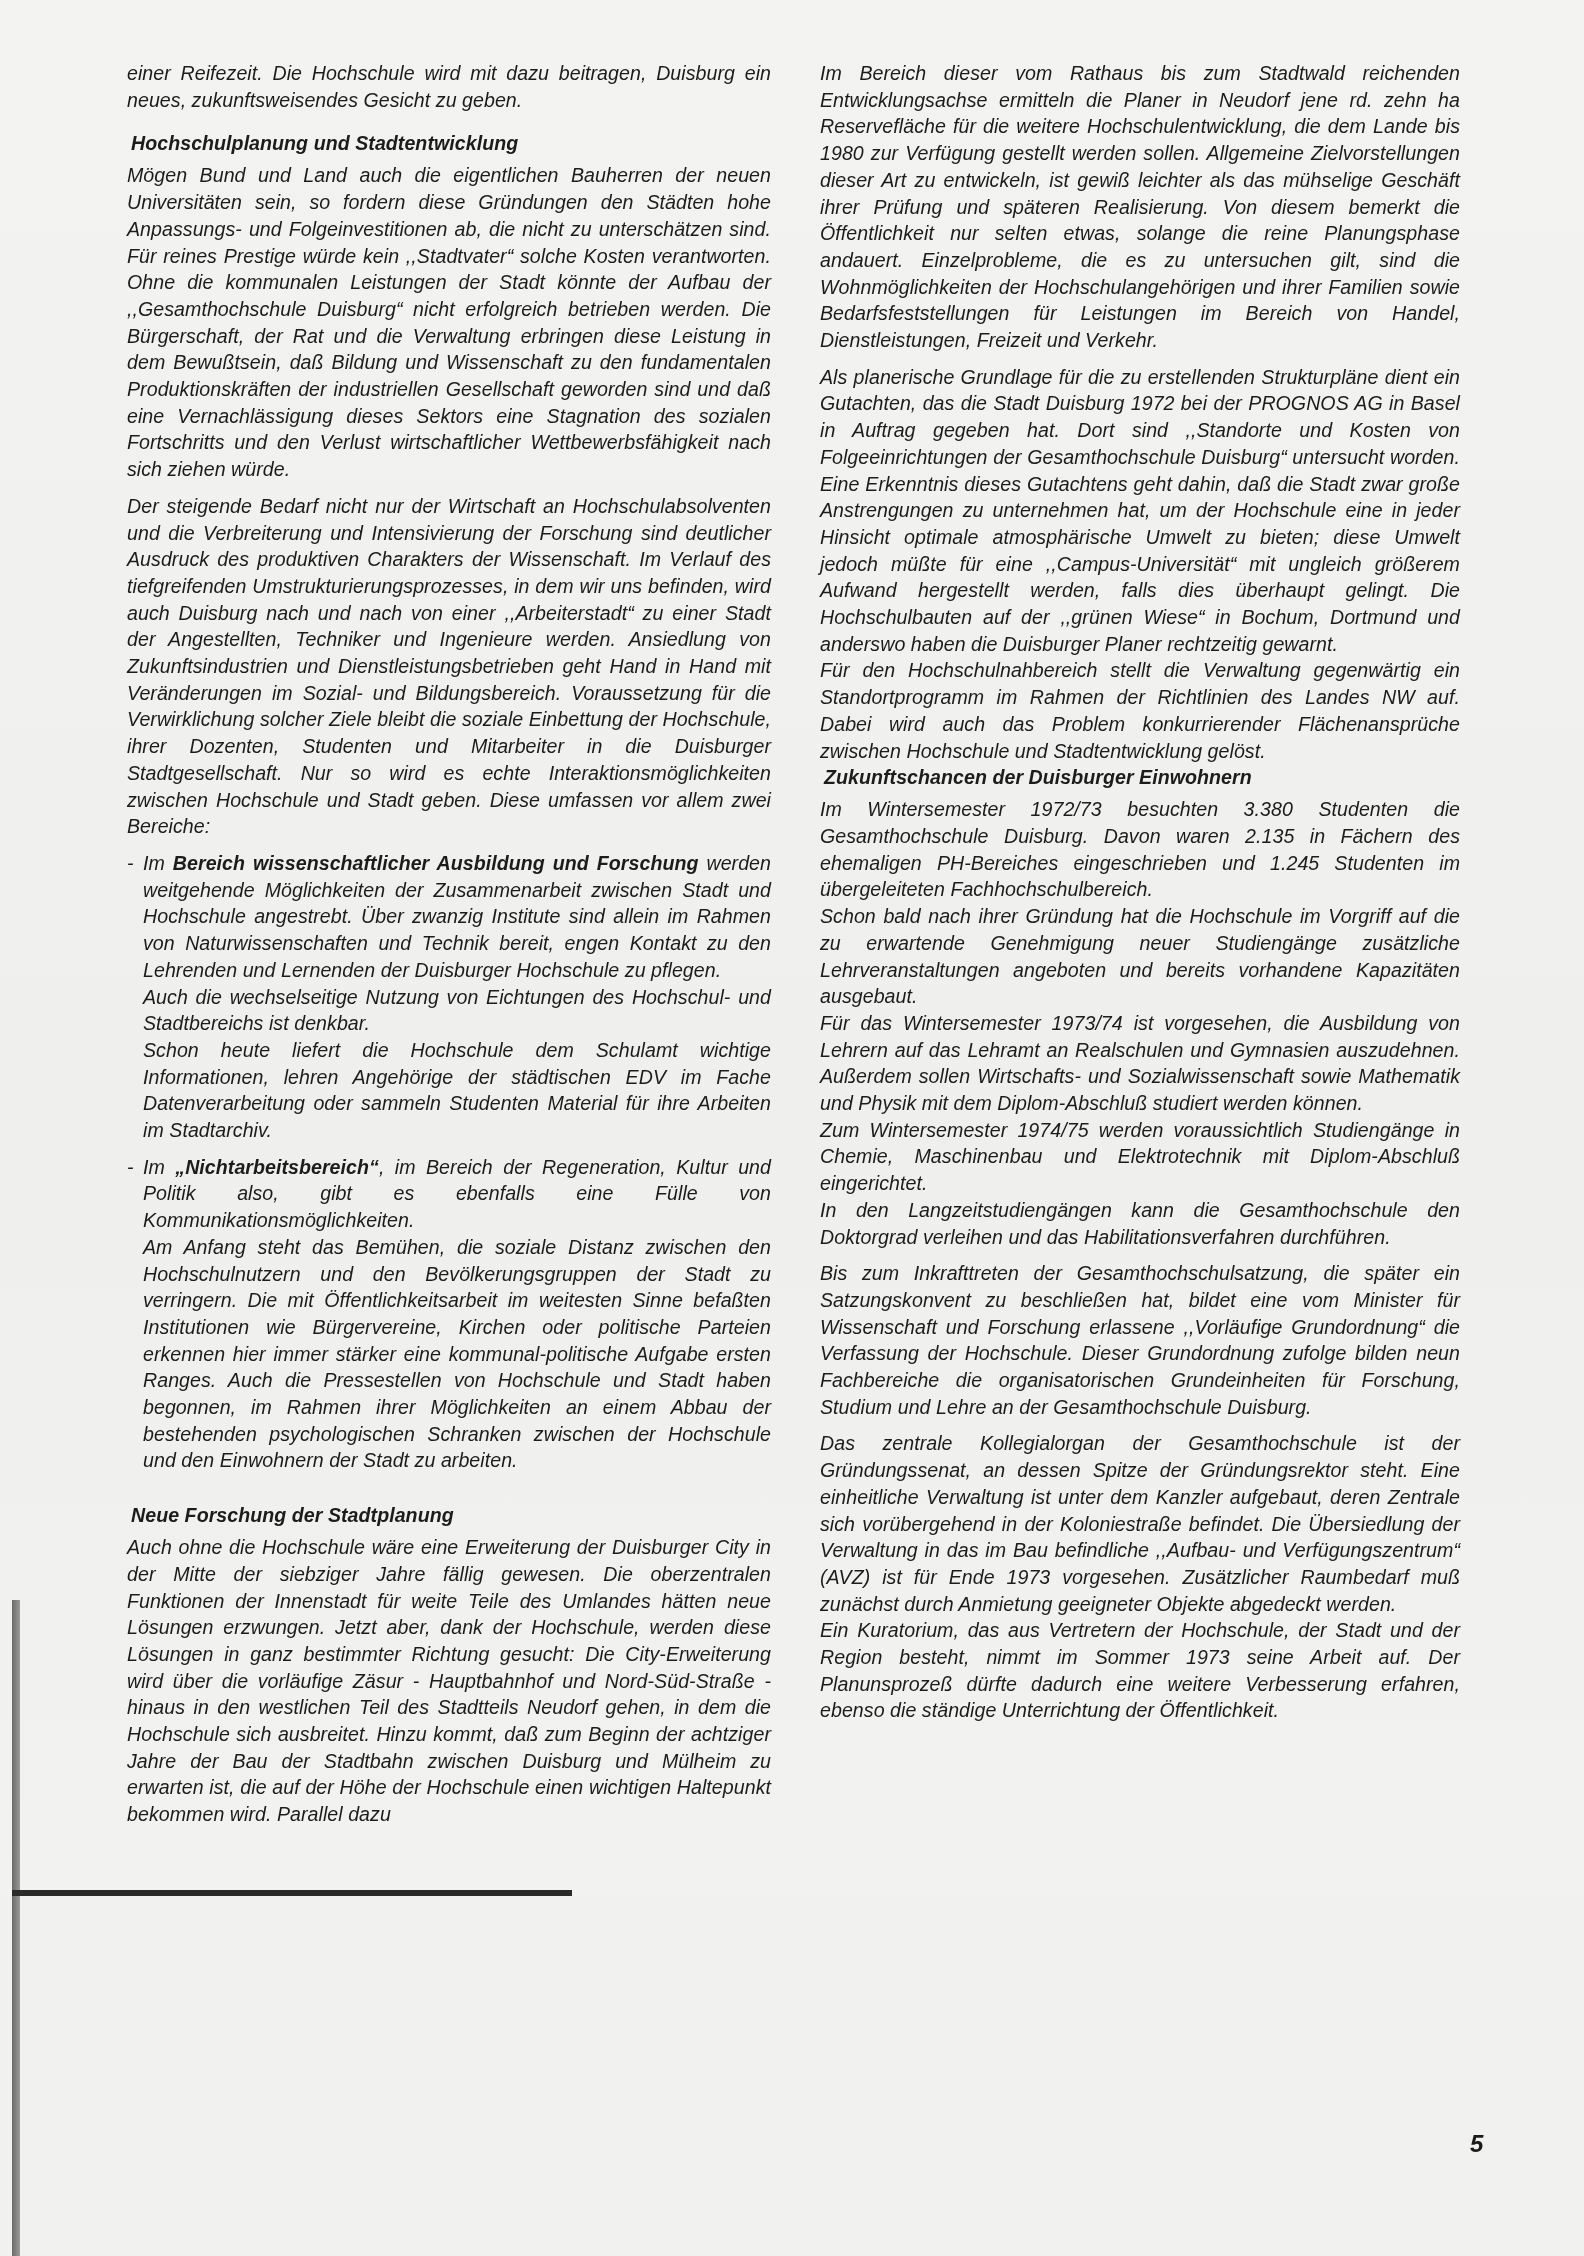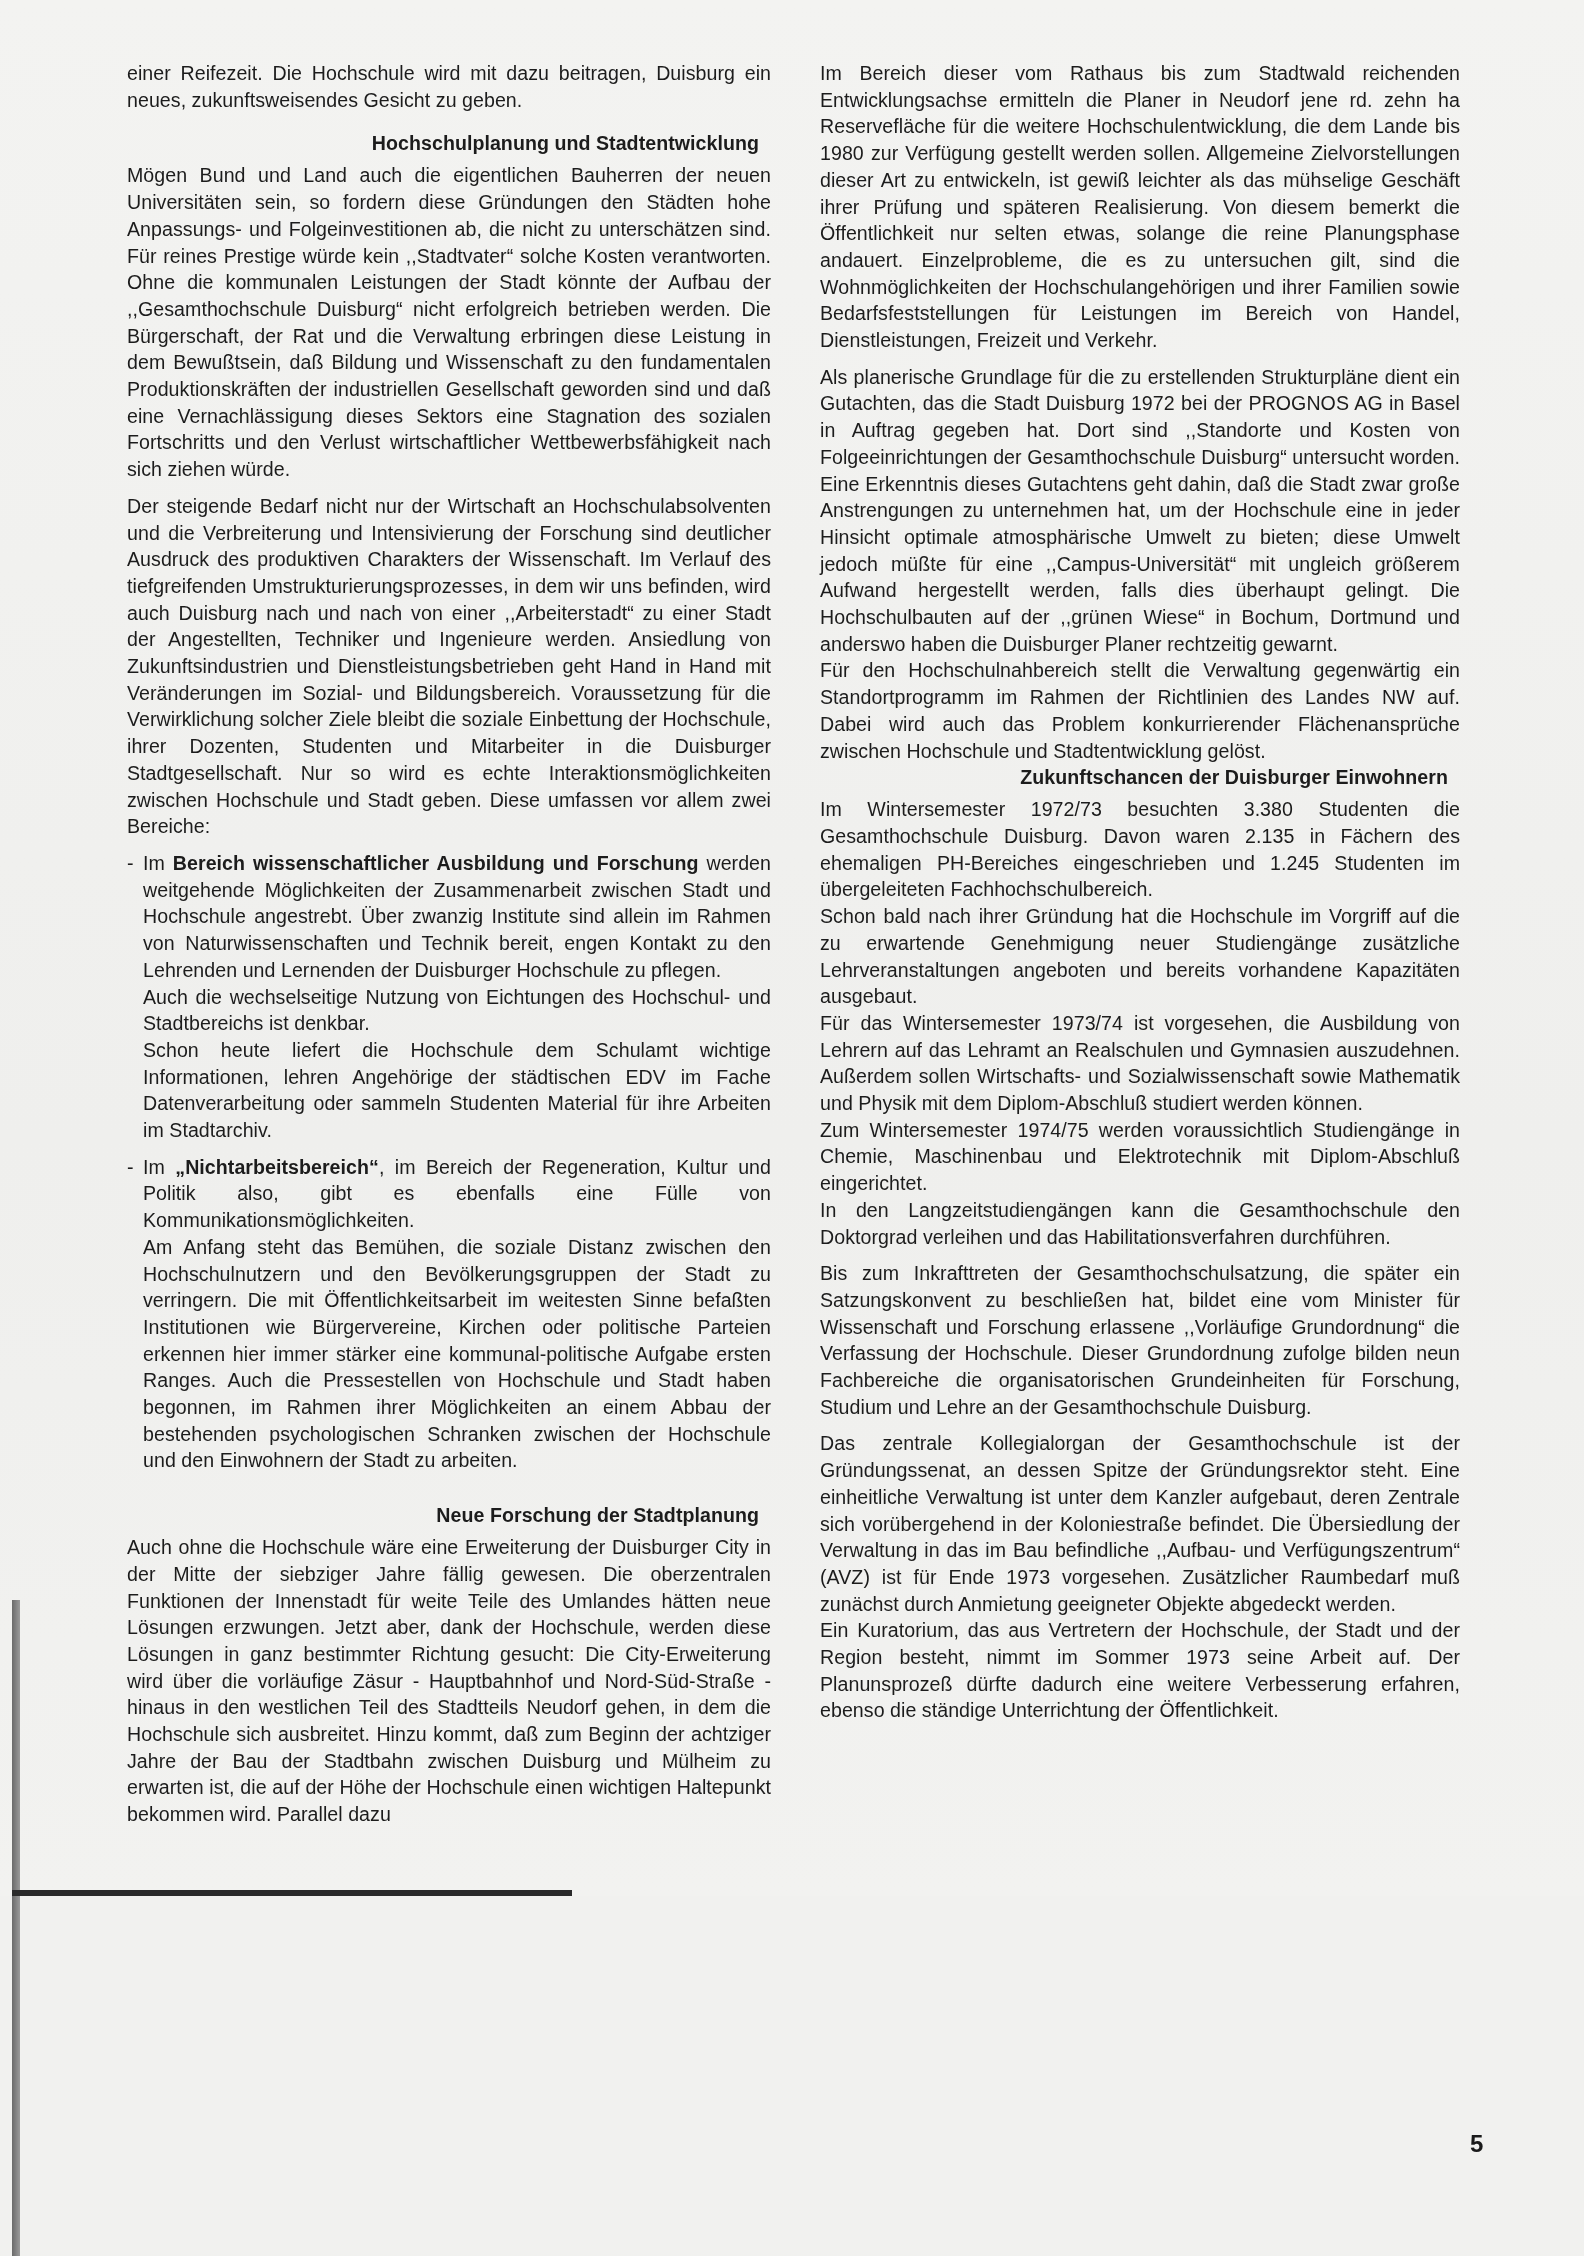--- a/index.html
+++ b/index.html
@@ -10,20 +10,21 @@
     position: relative;
     overflow: hidden;
     font-family: "Liberation Sans", "DejaVu Sans", sans-serif;
     color: #1c1c1c;
   }
   .page {
     position: absolute;
     left: 0; top: 0;
     width: 1584px; height: 1896px;
     background: linear-gradient(180deg, #f3f3f1 0%, #efefed 60%, #f2f2f0 100%);
+    font-style: italic;
   }
   .left-edge {
     position: absolute;
     left: 12px; top: 1600px;
     width: 8px; height: 656px;
     background: linear-gradient(90deg, #6a6a6a, #9a9a9a);
   }
   .bottom-edge {
     position: absolute;
     left: 12px; bottom: 0;
@@ -36,25 +37,25 @@
     font-size: 19.6px;
     line-height: 26.7px;
     text-align: justify;
     letter-spacing: 0.05px;
   }
   .col-left { left: 127px; width: 644px; }
   .col-right { left: 820px; width: 640px; }
   .col p { margin: 0; }
   .col p.gap { margin-top: 10px; }
   .col h2 {
-    margin: 12px;
+    margin: 4px;
     font-size: 19.6px;
     line-height: 27px;
     font-weight: bold;
-    text-align: right;
+    text-align: left;
   }
   .col h2.h-top { margin-top: 17px; margin-bottom: 5px; }
   .col h2.h-neue { margin-top: 28px; margin-bottom: 5px; }
   .col h2.h-zuk { margin-top: 0px; margin-bottom: 5px; }
   .bullet {
     position: relative;
     padding-left: 16px;
     margin-top: 10px;
   }
   .bullet .dash {

